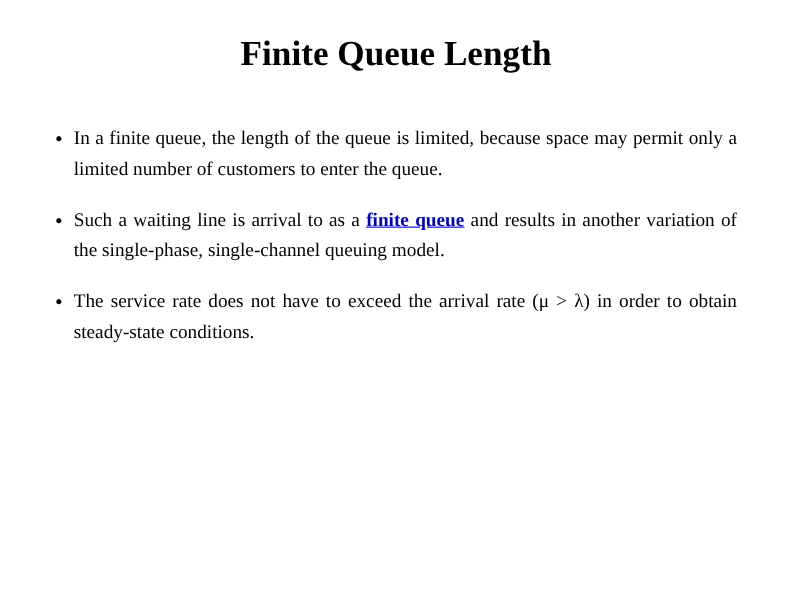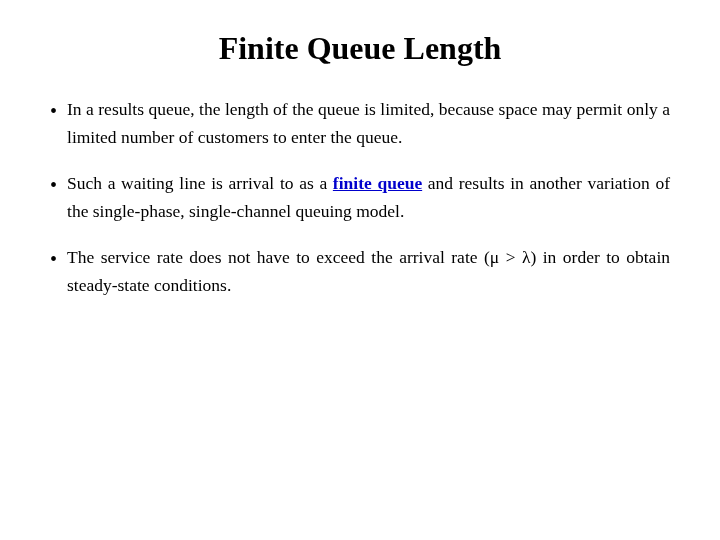--- a/index.html
+++ b/index.html
@@ -18,21 +18,21 @@
       align-items: center;
       justify-content: flex-start;
       padding: 30px 50px 30px 50px;
       overflow: hidden;
     }
 
     .title {
       font-size: 32px;
       font-weight: bold;
       color: #000000;
-      margin-bottom: 28px;
+      margin-bottom: 44px;
       text-align: center;
       width: 100%;
     }
 
     .content {
       width: 100%;
       font-size: 17.5px;
       line-height: 1.6;
       color: #000000;
     }
@@ -63,21 +63,21 @@
   </style>
 </head>
 <body>
 
 <h1 class="title">Finite Queue Length</h1>
 
 <div class="content">
 
   <div class="bullet-item">
     <span class="bullet">•</span>
-    <span class="bullet-text">In a results queue, the length of the queue is limited, because space may permit only a limited number of customers to enter the queue.</span>
+    <span class="bullet-text">In a finite queue, the length of the queue is limited, because space may permit only a limited number of customers to enter the queue.</span>
   </div>
 
   <div class="bullet-item">
     <span class="bullet">•</span>
     <span class="bullet-text">
       <span>Such a waiting line is arrival to as a </span><a class="link" href="#">finite queue</a><span> and results in another variation of the single-phase, single-channel queuing model.</span>
     </span>
   </div>
 
   <div class="bullet-item">

